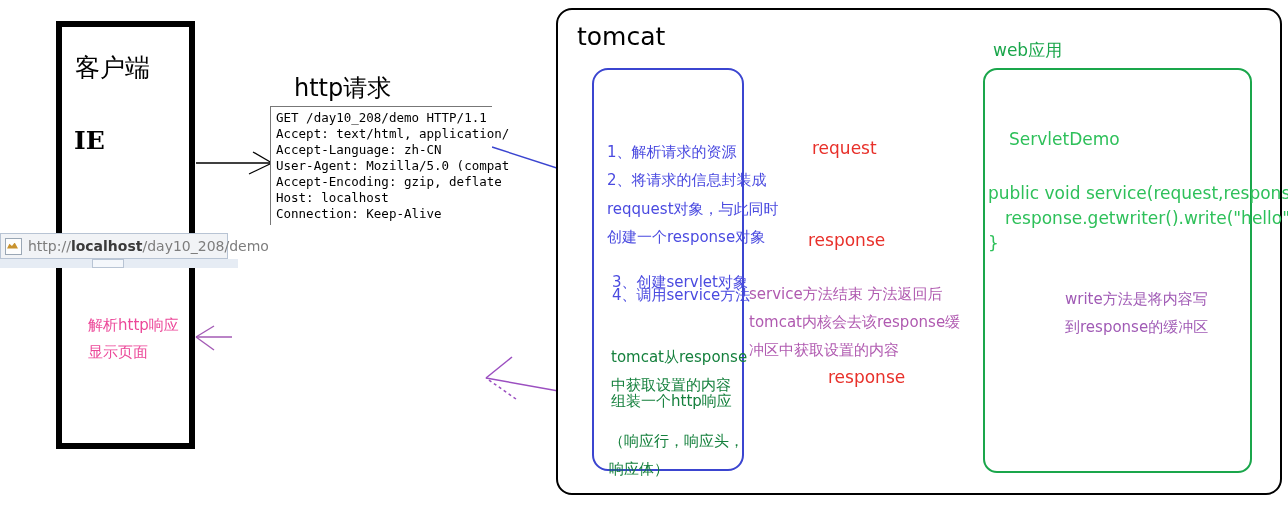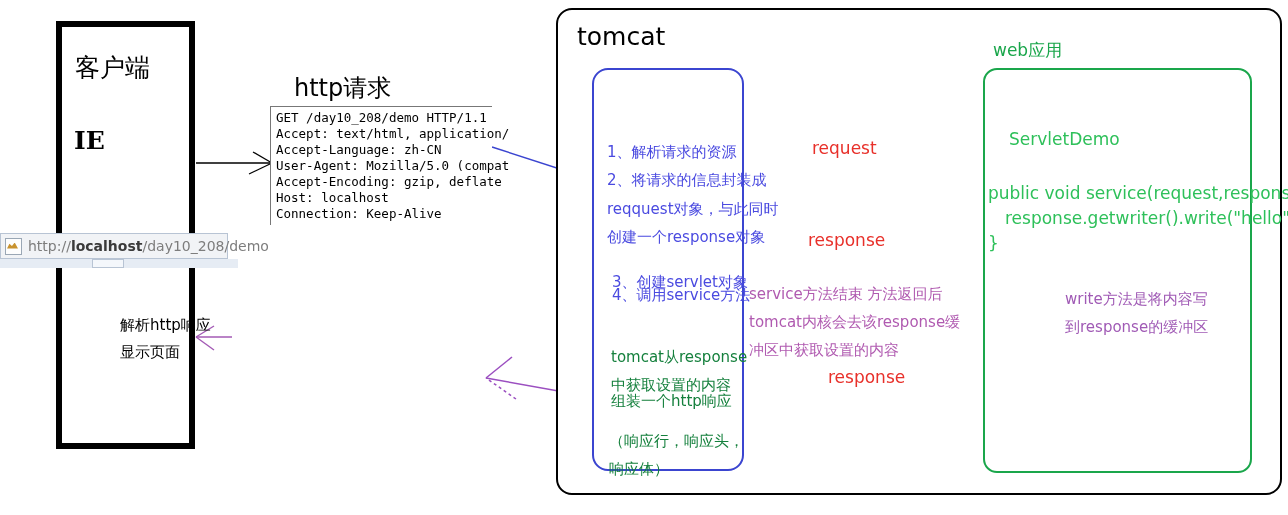--- a/index.html
+++ b/index.html
@@ -78,21 +78,21 @@
   .g2{left:988px;top:165px;}
   .g3{left:1005px;top:190px;}
   .g4{left:988px;top:215px;}
 
   
   .w-line{font-size:15px;color:#a05ab5;}
   .w1{left:1065px;top:292px;}
   .w2{left:1065px;top:320px;}
 
   
-  .l-line{font-size:15px;color:#000000;margin-left:32px;}
+  .l-line{font-size:15px;color:#ec4899;}
   .l1{left:88px;top:318px;}
   .l2{left:88px;top:345px;text-align:right;}
 
   
   .ell-label{font-size:17px;color:#e8302a;}
   .e1{left:812px;top:140px;}
   .e2{left:808px;top:232px;}
   .e3{left:828px;top:369px;}
 </style>
 </head>

